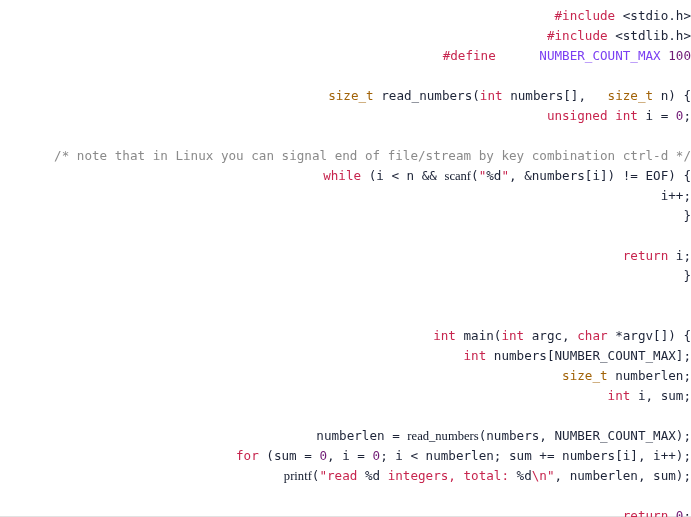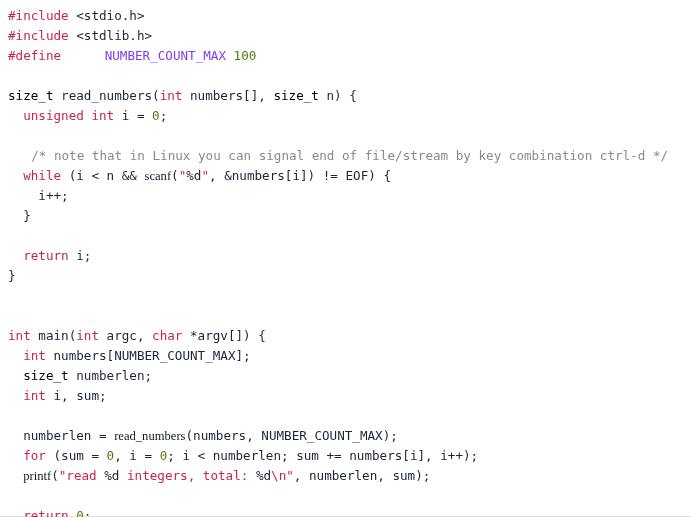--- a/index.html
+++ b/index.html
@@ -18,34 +18,35 @@
     box-sizing: border-box;
     width: 691px;
     height: 517px;
     padding: 6px 0 0 8px;
     background: #ffffff;
     border-bottom: 1px solid #e2e2e2;
     font-size: 12.6px;
     line-height: 20px;
     white-space: pre;
     color: #1d2438;
+    text-align: right;
   }
 
   .line {
     height: 20px;
     white-space: pre;
   }
 
   
   .t-plain  { color: #1d2438; }
   .t-pre    { color: #c7254e; }
   .t-kw     { color: #c7254e; }
-  .t-type   { color: #000000; }
+  .t-type   { color: #a16207; margin-left: 14px; }
   .t-macro  { color: #7b3ff2; padding-left: 36px; }
-  .t-num    { color: #4d7c0f; }
+  .t-num    { color: #701a75; }
   .t-fn     { color: #0f172a; font-family: Liberation Serif, serif; }
   .t-str    { color: #c7254e; }
   .t-fmt    { color: #1d2438; }
   .t-com    { color: #8a8a8a; margin-left: 8px; }
   .t-inc    { color: #1d2438; }
 </style>
 </head>
 <body>
 
 <div id="code-block"><div class="line"><span class="t-pre">#include</span><span class="t-plain"> </span><span class="t-inc">&lt;stdio.h&gt;</span></div><div class="line"><span class="t-pre">#include</span><span class="t-plain"> </span><span class="t-inc">&lt;stdlib.h&gt;</span></div><div class="line"><span class="t-pre">#define</span><span class="t-plain"> </span><span class="t-macro">NUMBER_COUNT_MAX</span><span class="t-plain"> </span><span class="t-num">100</span></div><div class="line">&nbsp;</div><div class="line"><span class="t-type">size_t</span><span class="t-plain"> </span><span class="t-plain">read_numbers</span><span class="t-plain">(</span><span class="t-kw">int</span><span class="t-plain"> numbers[], </span><span class="t-type">size_t</span><span class="t-plain"> n) {</span></div><div class="line"><span class="t-plain">  </span><span class="t-kw">unsigned</span><span class="t-plain"> </span><span class="t-kw">int</span><span class="t-plain"> i = </span><span class="t-num">0</span><span class="t-plain">;</span></div><div class="line">&nbsp;</div><div class="line"><span class="t-plain">  </span><span class="t-com">/* note that in Linux you can signal end of file/stream by key combination ctrl-d */</span></div><div class="line"><span class="t-plain">  </span><span class="t-kw">while</span><span class="t-plain"> (i &lt; n &amp;&amp; </span><span class="t-fn">scanf</span><span class="t-plain">(</span><span class="t-str">"</span><span class="t-fmt">%d</span><span class="t-str">"</span><span class="t-plain">, &amp;numbers[i]) != EOF) {</span></div><div class="line"><span class="t-plain">    i++;</span></div><div class="line"><span class="t-plain">  }</span></div><div class="line">&nbsp;</div><div class="line"><span class="t-plain">  </span><span class="t-kw">return</span><span class="t-plain"> i;</span></div><div class="line"><span class="t-plain">}</span></div><div class="line">&nbsp;</div><div class="line">&nbsp;</div><div class="line"><span class="t-kw">int</span><span class="t-plain"> </span><span class="t-plain">main</span><span class="t-plain">(</span><span class="t-kw">int</span><span class="t-plain"> argc, </span><span class="t-kw">char</span><span class="t-plain"> *argv[]) {</span></div><div class="line"><span class="t-plain">  </span><span class="t-kw">int</span><span class="t-plain"> numbers[NUMBER_COUNT_MAX];</span></div><div class="line"><span class="t-plain">  </span><span class="t-type">size_t</span><span class="t-plain"> numberlen;</span></div><div class="line"><span class="t-plain">  </span><span class="t-kw">int</span><span class="t-plain"> i, sum;</span></div><div class="line">&nbsp;</div><div class="line"><span class="t-plain">  numberlen = </span><span class="t-fn">read_numbers</span><span class="t-plain">(numbers, NUMBER_COUNT_MAX);</span></div><div class="line"><span class="t-plain">  </span><span class="t-kw">for</span><span class="t-plain"> (sum = </span><span class="t-num">0</span><span class="t-plain">, i = </span><span class="t-num">0</span><span class="t-plain">; i &lt; numberlen; sum += numbers[i], i++);</span></div><div class="line"><span class="t-plain">  </span><span class="t-fn">printf</span><span class="t-plain">(</span><span class="t-str">"read </span><span class="t-fmt">%d</span><span class="t-str"> integers, total: </span><span class="t-fmt">%d</span><span class="t-str">\n"</span><span class="t-plain">, numberlen, sum);</span></div><div class="line">&nbsp;</div><div class="line"><span class="t-plain">  </span><span class="t-kw">return</span><span class="t-plain"> </span><span class="t-num">0</span><span class="t-plain">;</span></div></div>

